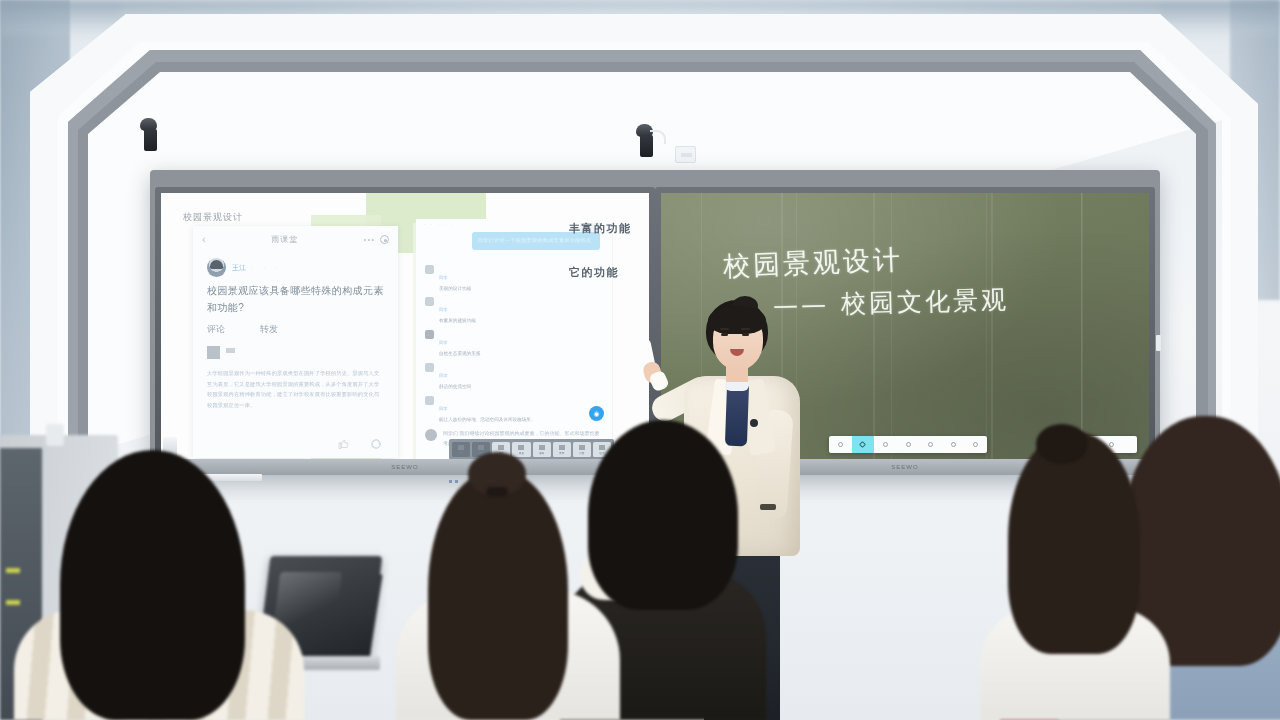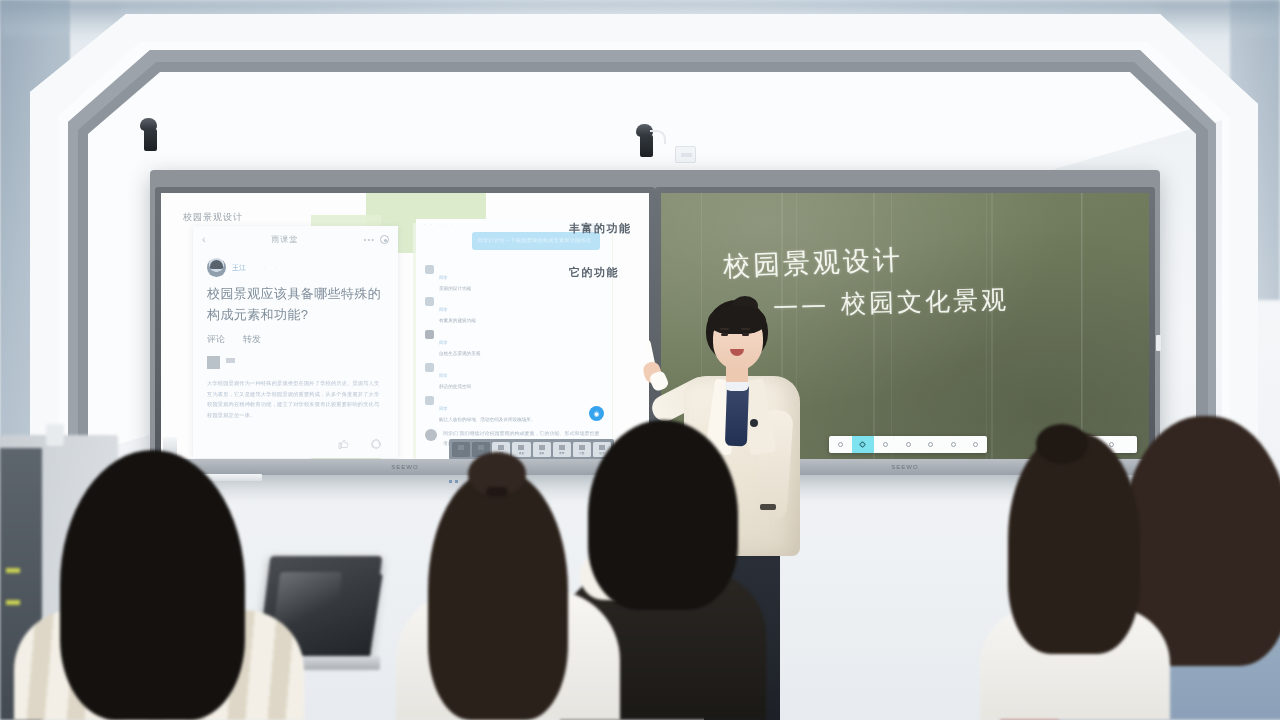--- a/index.html
+++ b/index.html
@@ -103,22 +103,22 @@
   .ph-user{ display:flex; align-items:center; gap:6px; padding:6px 14px 2px; }
   .avatar-lg{
     width:19px; height:19px; border-radius:50%;
     background:radial-gradient(circle at 50% 34%, #cfd9e3 0 46%, #8f9fae 47% 100%);
     position:relative; overflow:hidden;
   }
   .avatar-lg:after{ content:""; position:absolute; left:3px; top:2px; width:13px; height:9px; border-radius:7px 7px 2px 2px; background:#434e59; opacity:.85;}
   .u-name{ font-size:7px; color:#8fb4d8; }
   .u-meta{ font-size:6px; color:#ccd4dc; letter-spacing:4px; }
 
-  .ph-q{ padding:4px 14px 0; font-size:13px; line-height:1.65; color:#7f8d9b; letter-spacing:.4px;}
-  .ph-actions{ display:flex; gap:18px; padding:7px 14px 0; font-size:9px; color:#99a5b1; }
+  .ph-q{ padding:4px 14px 0; font-size:10px; line-height:1.65; color:#7f8d9b; letter-spacing:.4px;}
+  .ph-actions{ display:flex; gap:35px; padding:7px 14px 0; font-size:9px; color:#99a5b1; }
 
   .cmt-block{ padding:10px 14px 0; }
   .cmt-head{ display:flex; gap:6px; align-items:flex-start; }
   .cmt-av{ width:13px; height:13px; background:#8d9aa6; opacity:.6; }
   .cmt-av2{ width:9px; height:5px; background:#b8c2cc; opacity:.7; margin-top:2px; }
   .cmt-body{ margin-top:9px; font-size:5.2px; line-height:2.05; color:#b4c2d2; letter-spacing:.2px; }
 
   .cmt-foot{ position:absolute; right:16px; bottom:8px; display:flex; gap:20px; }
   .ic-thumb, .ic-bubble{ width:12px; height:12px; opacity:.55; }
 

